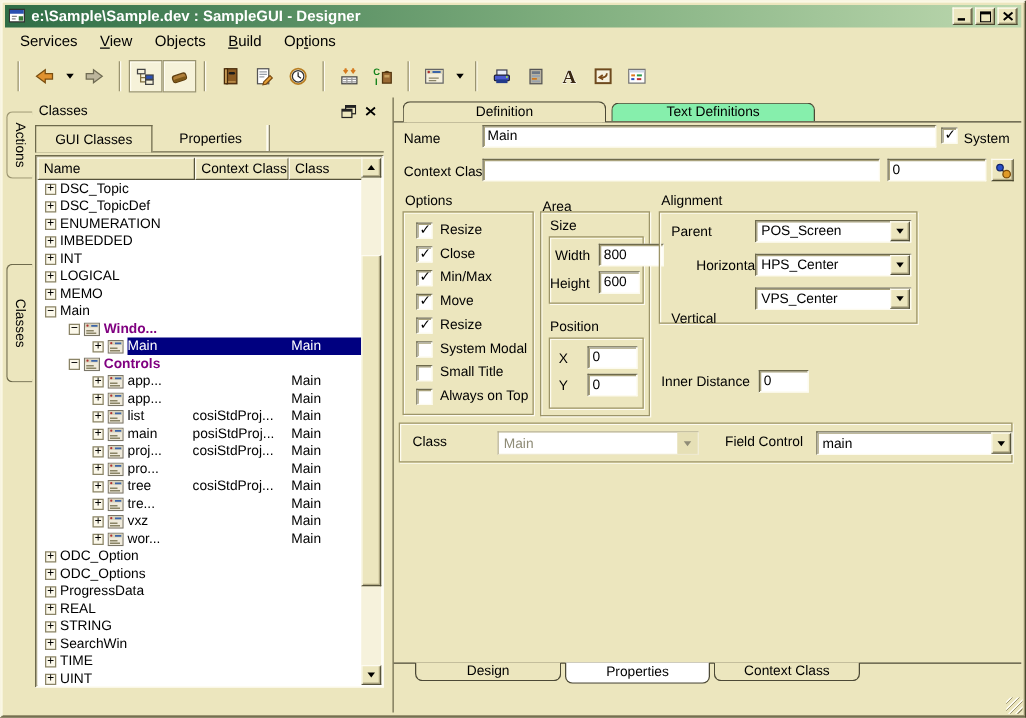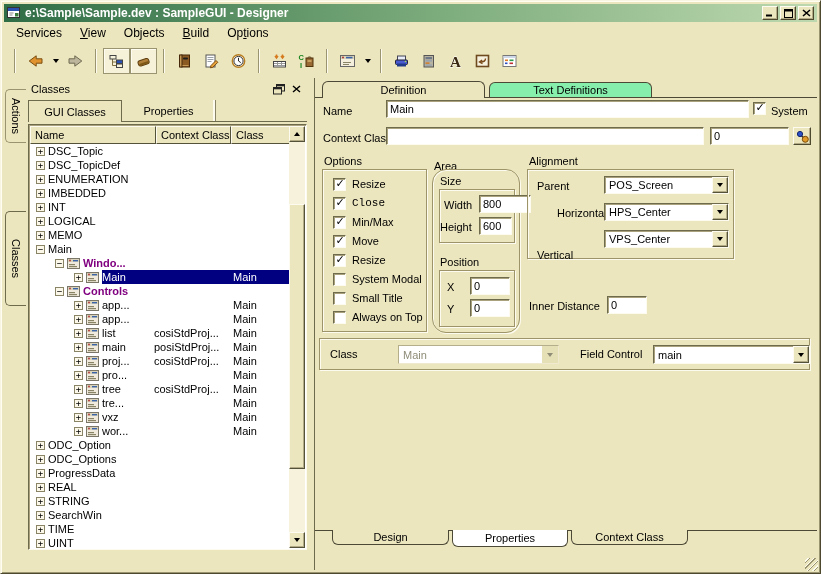--- a/index.html
+++ b/index.html
@@ -776,21 +776,21 @@
             </svg>
           </span>
         </span>
 
       <span class="lbl" style="left:9px;top:77px;">Options</span>
       <div class="groupbox" style="left:7px;top:91px;width:105px;height:163px;">
         <div class="chk-row" style="top:7px;">
             <span class="checkbox13" data-checked="true"></span>
             <span>Resize</span>
           </div>
-        <div class="chk-row" style="top:26px;font-family:Liberation Mono, monospace;">
+        <div class="chk-row" style="top:26px;">
             <span class="checkbox13" data-checked="true"></span>
             <span>Close</span>
           </div>
         <div class="chk-row" style="top:45px;">
             <span class="checkbox13" data-checked="true"></span>
             <span>Min/Max</span>
           </div>
         <div class="chk-row" style="top:64px;">
             <span class="checkbox13" data-checked="true"></span>
             <span>Move</span>
@@ -807,21 +807,21 @@
             <span class="checkbox13" data-checked="false"></span>
             <span>Small Title</span>
           </div>
         <div class="chk-row" style="top:140px;">
             <span class="checkbox13" data-checked="false"></span>
             <span>Always on Top</span>
           </div>
       </div>
 
       <span class="lbl" style="left:119px;top:82px;">Area</span>
-      <div class="groupbox" style="left:117px;top:91px;width:88px;height:164px;border-radius:14px;">
+      <div class="groupbox" style="left:117px;top:91px;width:88px;height:164px;">
         <span class="lbl" style="left:7px;top:5px;">Size</span>
         <div class="groupbox" style="left:6px;top:19px;width:76px;height:54px;">
           <span class="lbl" style="left:4px;top:9px;">Width</span>
           <input class="tinput" style="left: 39px; top: 5px; width: 52px; height: 18px;" value="800">
           <span class="lbl" style="left:0;top:31px;">Height</span>
           <input class="tinput" style="left: 39px; top: 27px; width: 33px; height: 18px;" value="600">
         </div>
         <span class="lbl" style="left:7px;top:86px;">Position</span>
         <div class="groupbox" style="left:6px;top:100px;width:76px;height:57px;">
           <span class="lbl" style="left:7px;top:10px;">X</span>

